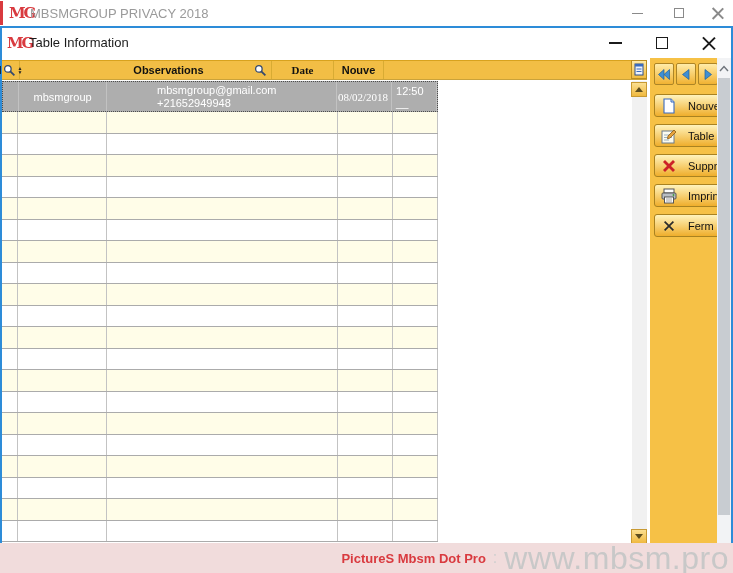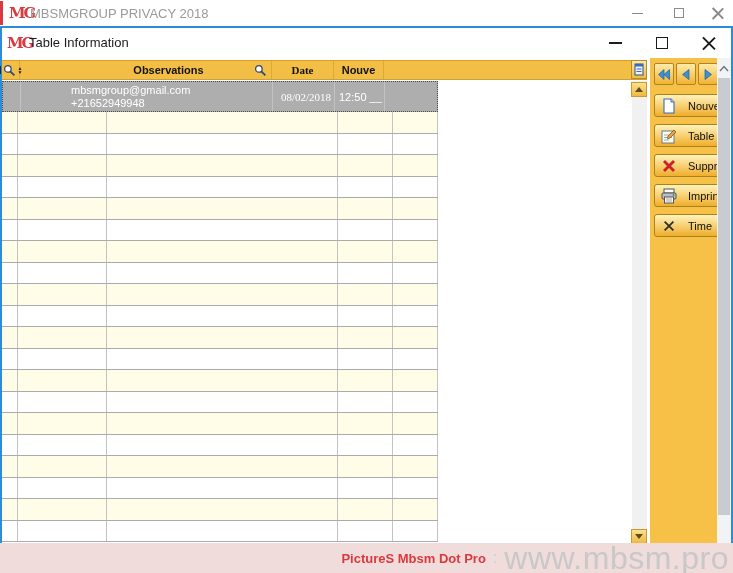--- a/index.html
+++ b/index.html
@@ -152,20 +152,21 @@
         <svg width="10" height="13" viewBox="0 0 10 13">
           <rect x="1" y="1" width="8" height="11" fill="#eef3fb" stroke="#2d4f8a" stroke-width="1"></rect>
           <rect x="1" y="1" width="8" height="2.5" fill="#3a6bbf"></rect>
           <line x1="2.5" y1="6" x2="7.5" y2="6" stroke="#3a6bbf" stroke-width="1"></line>
           <line x1="2.5" y1="8.5" x2="7.5" y2="8.5" stroke="#3a6bbf" stroke-width="1"></line>
         </svg>
       </div>
 
       <div class="sel-row">
         <div class="scell c0"></div>
+        <div class="scell c1 center">mbsmgroup</div>
         <div class="scell c2 obs">
           <span>mbsmgroup@gmail.com</span>
           <span>+21652949948</span>
         </div>
         <div class="scell c3 right">08/02/2018</div>
         <div class="scell c4 left">12:50 __</div>
       </div>
 
       <div class="rows" id="rows">
           <div class="trow">
@@ -373,21 +374,21 @@
             <line x1="5" y1="11" x2="11" y2="11" stroke="#888" stroke-width="0.8"></line>
             <line x1="5" y1="13" x2="11" y2="13" stroke="#888" stroke-width="0.8"></line>
           </svg>
           <span class="lbl">Imprin</span>
         </div>
 
         <div class="abtn" style="top:156px">
           <svg class="icon" viewBox="0 0 16 16">
             <path d="M3 4.2 L4.2 3 L8 6.8 L11.8 3 L13 4.2 L9.2 8 L13 11.8 L11.8 13 L8 9.2 L4.2 13 L3 11.8 L6.8 8 Z" fill="#2b2b2b"></path>
           </svg>
-          <span class="lbl">Time</span>
+          <span class="lbl">Ferm</span>
         </div>
       </div>
 
       <div class="rsb">
         <div class="rsb-chevron">
           <svg width="10" height="7" viewBox="0 0 10 7">
             <polyline points="1,6 5,1.5 9,6" fill="none" stroke="#6e747b" stroke-width="1.4"></polyline>
           </svg>
         </div>
         <div class="rsb-thumb"></div>

